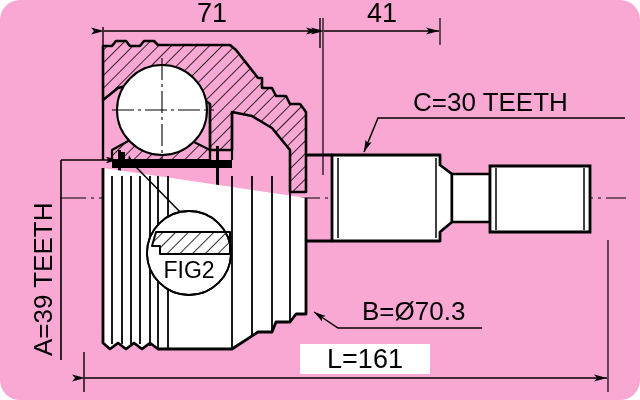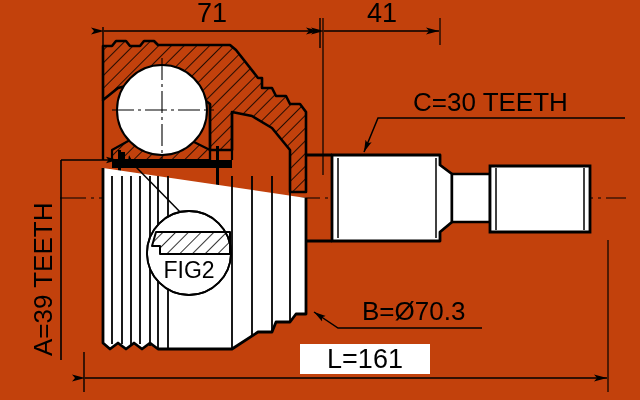--- a/index.html
+++ b/index.html
@@ -1,19 +1,19 @@
 <!DOCTYPE html>
 <html><head>
 <meta charset="utf-8">
 <title>CV Joint Technical Drawing</title>
 <style>
   html,body{margin:0;padding:0;background:#ffffff;}
   body{width:640px;height:400px;overflow:hidden;
        font-family:"Liberation Sans", sans-serif;color:#000;}
-  #sheet{position:relative;width:640px;height:400px;background:#c2410c;}
+  #sheet{position:relative;width:640px;height:400px;background:#f9a8d4;border-radius:20px;}
   svg{display:block;}
   .dimtext{font-family:"Liberation Sans", sans-serif;font-size:27px;fill:#000;
            letter-spacing:0px;}
   .labeltext{font-family:"Liberation Sans", sans-serif;font-size:26px;fill:#000;}
   .figtext{font-family:"Liberation Sans", sans-serif;font-size:23px;fill:#000;}
   .vtext{font-family:"Liberation Sans", sans-serif;font-size:26px;fill:#000;}
 </style>
 </head>
 <body>
 

